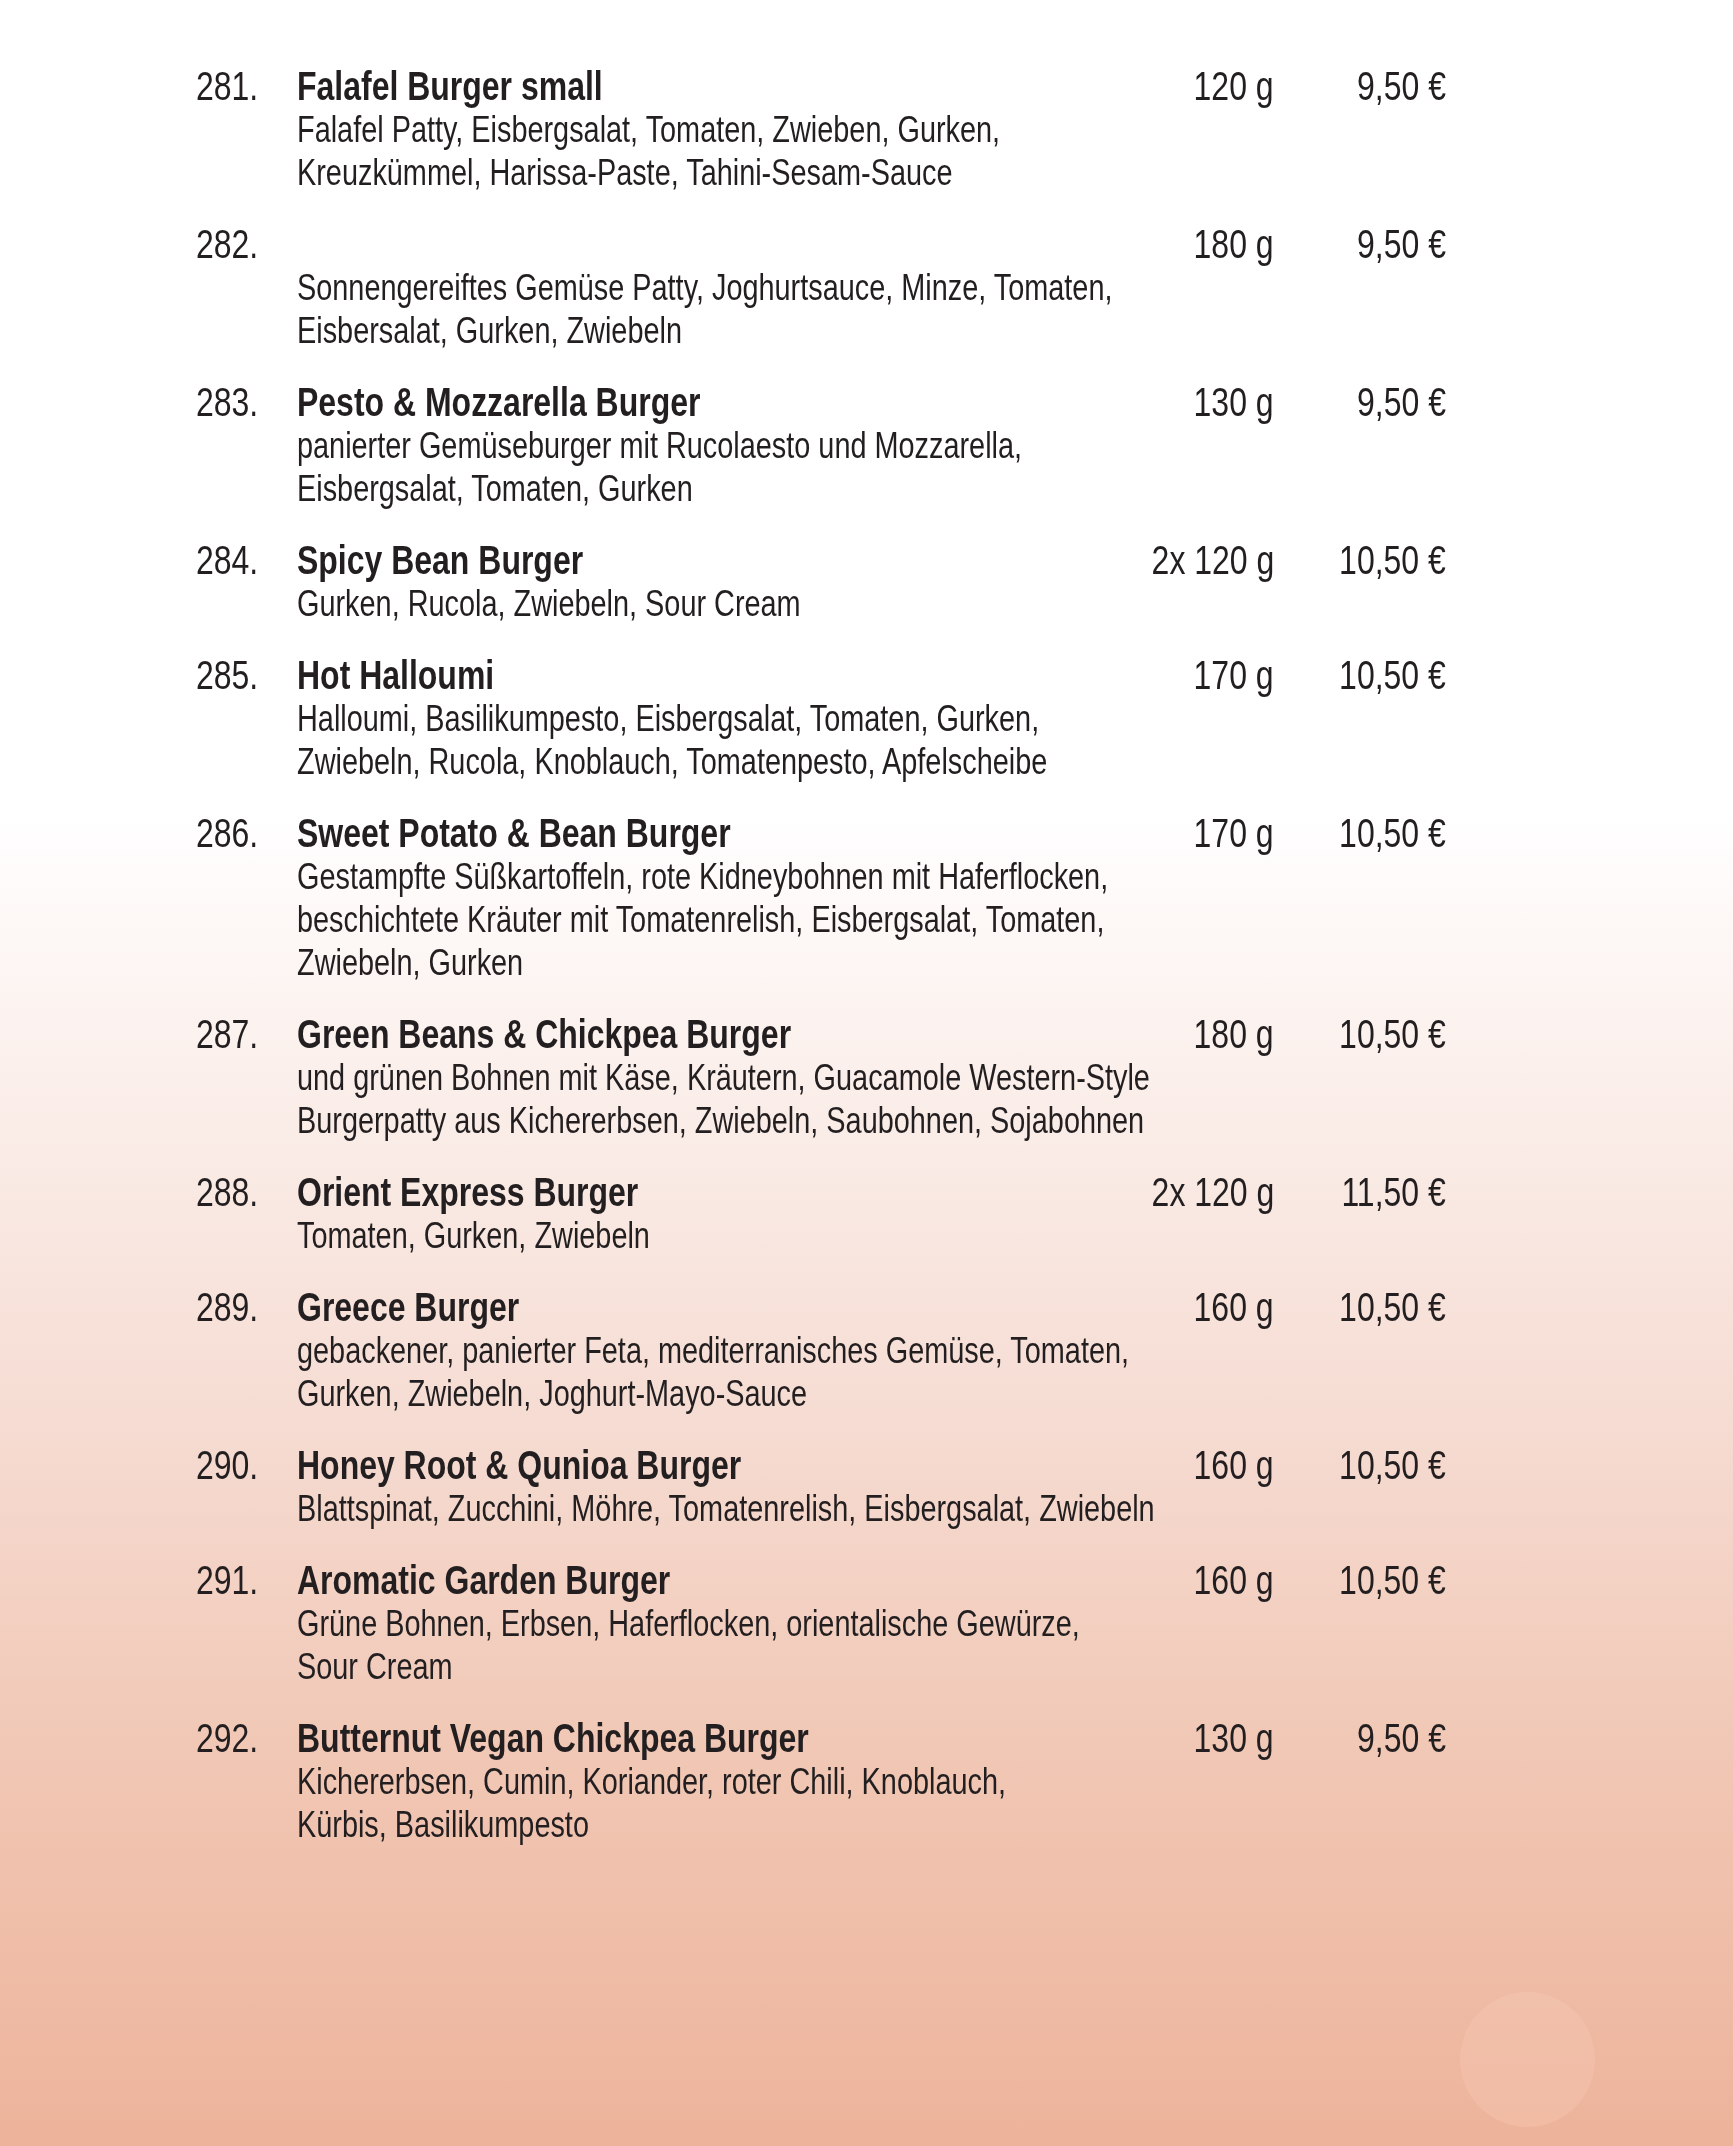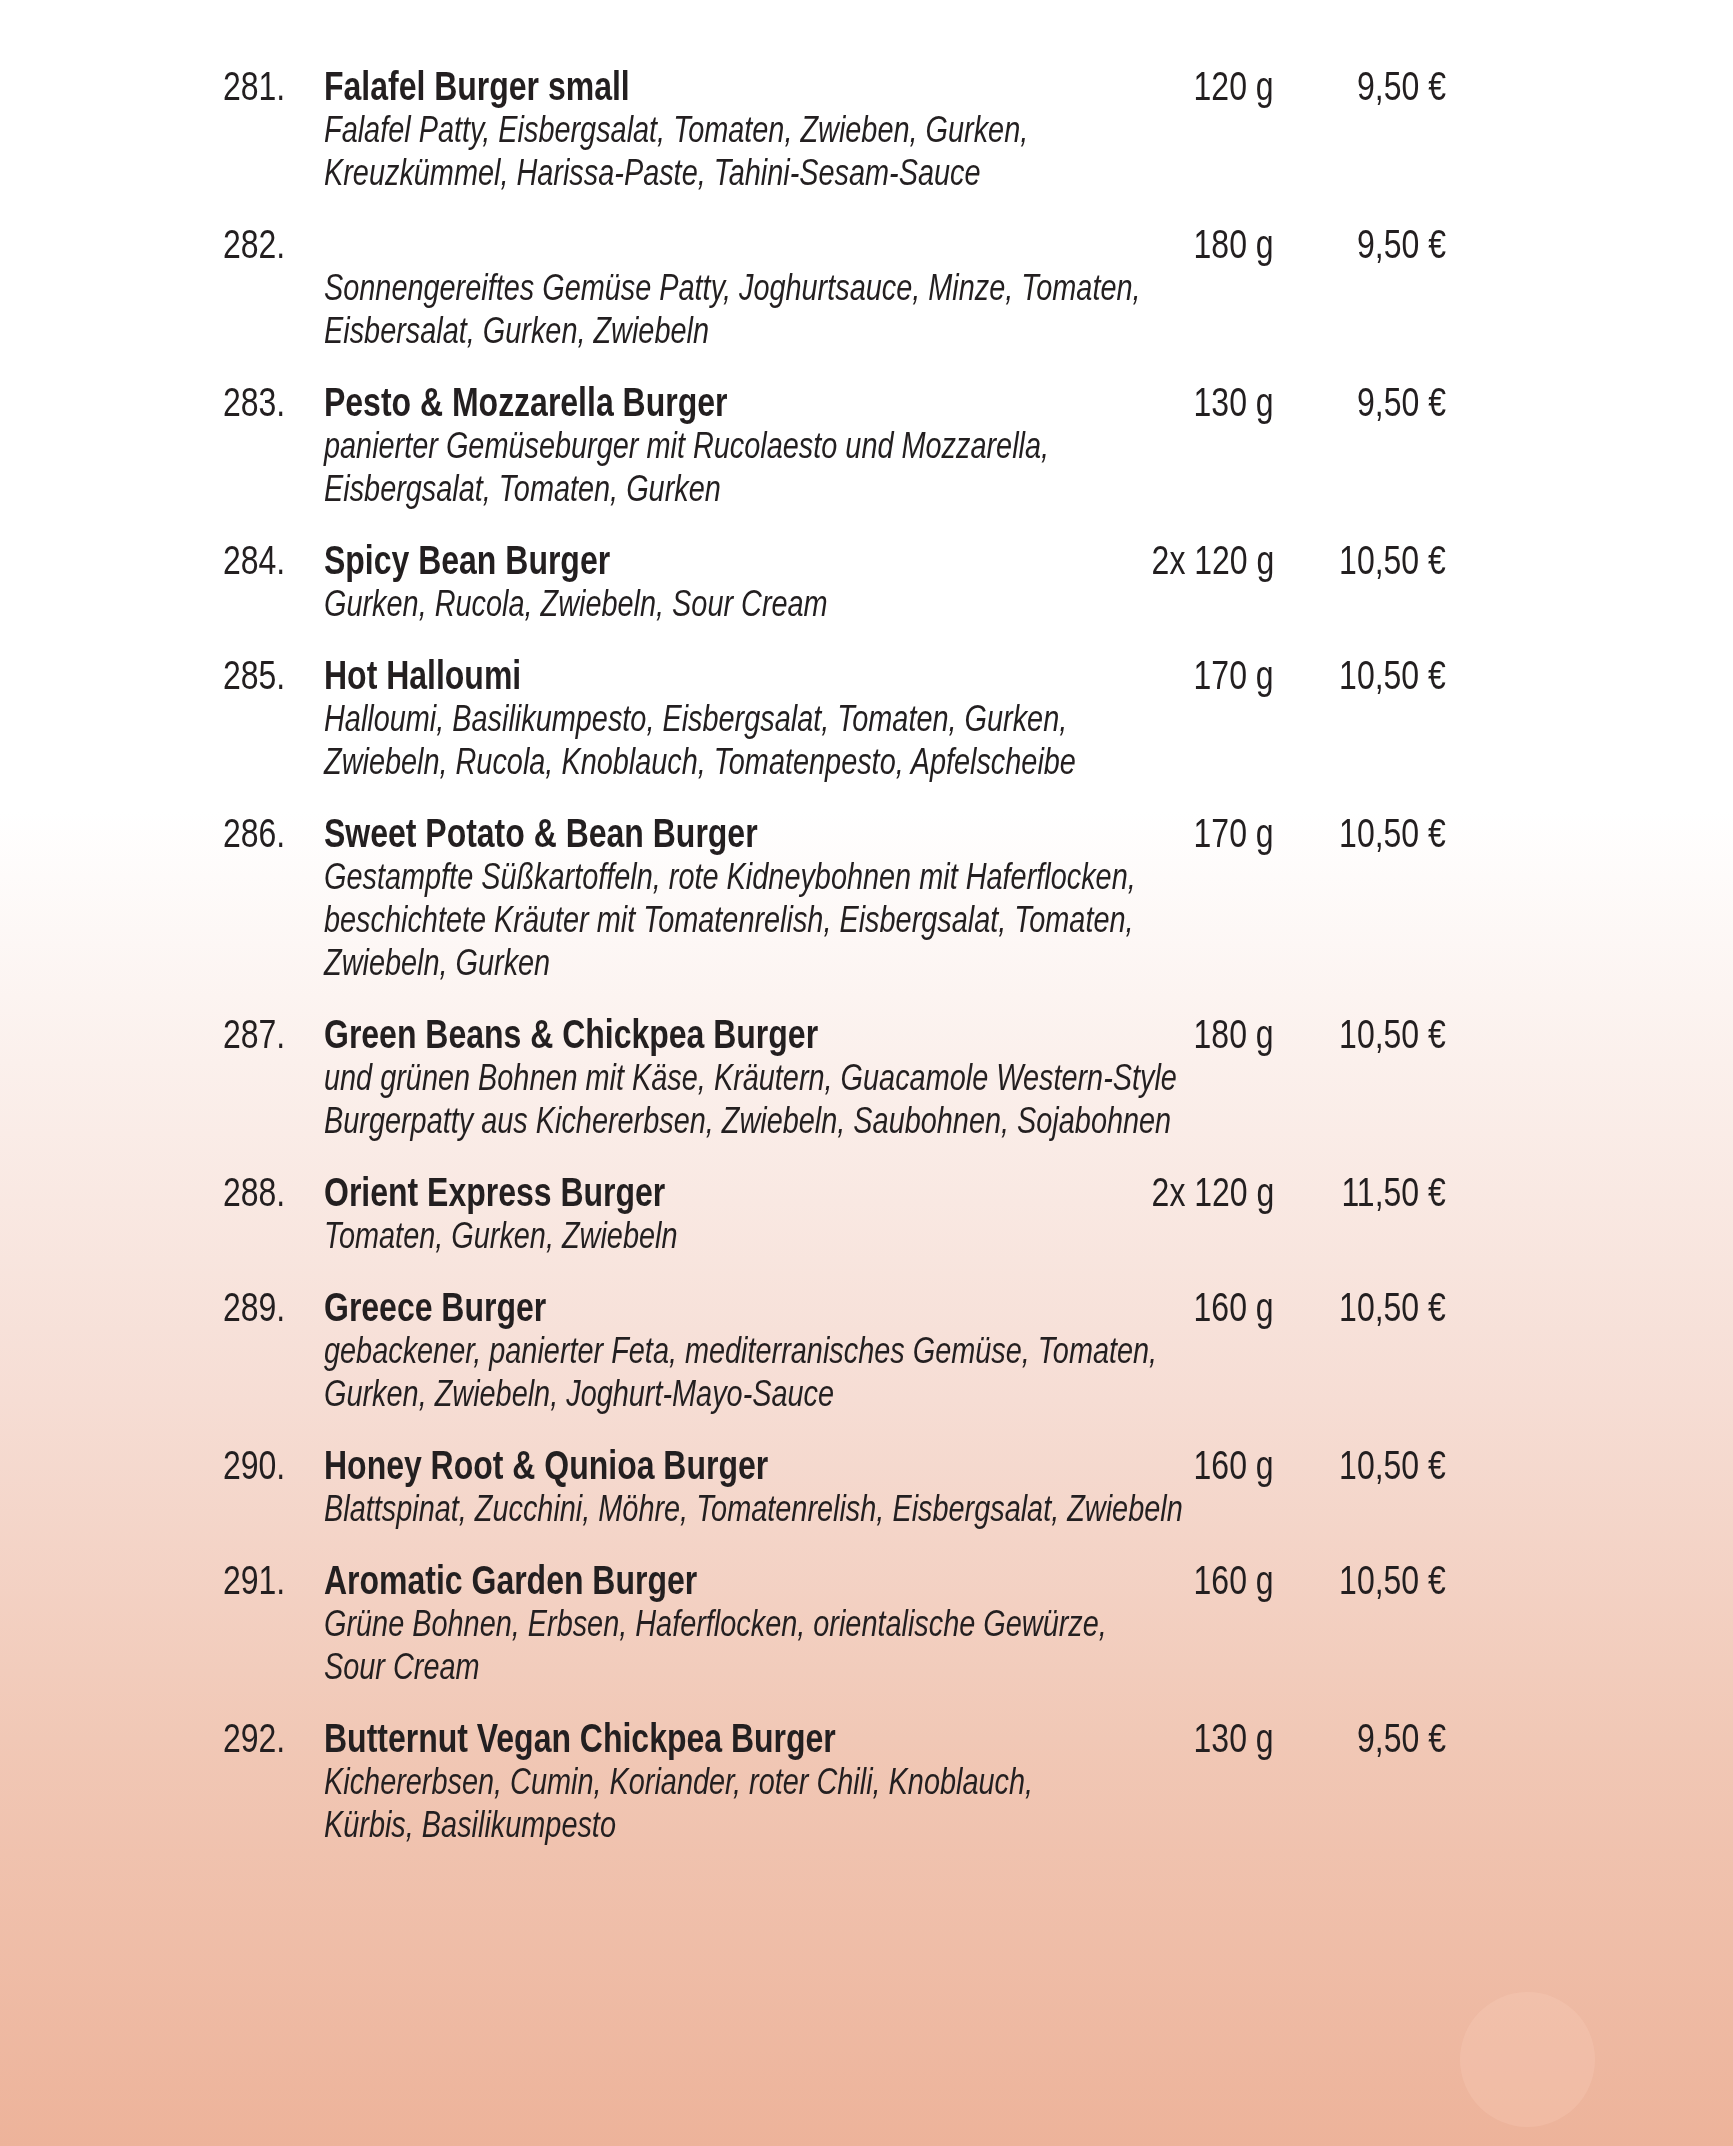--- a/index.html
+++ b/index.html
@@ -30,21 +30,20 @@
   .menu {
     position: absolute;
     left: 0;
     top: 65px;
     width: 1733px;
   }
   .item {
     position: relative;
     height: auto;
     margin-bottom: 29px;
-    padding-left: 27px;
   }
   .row {
     position: relative;
     height: 43px;
     line-height: 43px;
     white-space: nowrap;
   }
   .cond {
     display: inline-block;
     transform: scaleX(0.78);
@@ -85,21 +84,20 @@
   }
   .desc {
     padding-left: 297px;
     font-size: 37px;
     line-height: 43px;
   }
   .desc-line {
     display: block;
     height: 43px;
     white-space: nowrap;
-    font-style: italic;
   }
 </style>
 </head>
 <body>
 
 <div class="deco-circle"></div>
 
 <div class="menu" id="menu">
     <div class="item">
     <div class="row">

